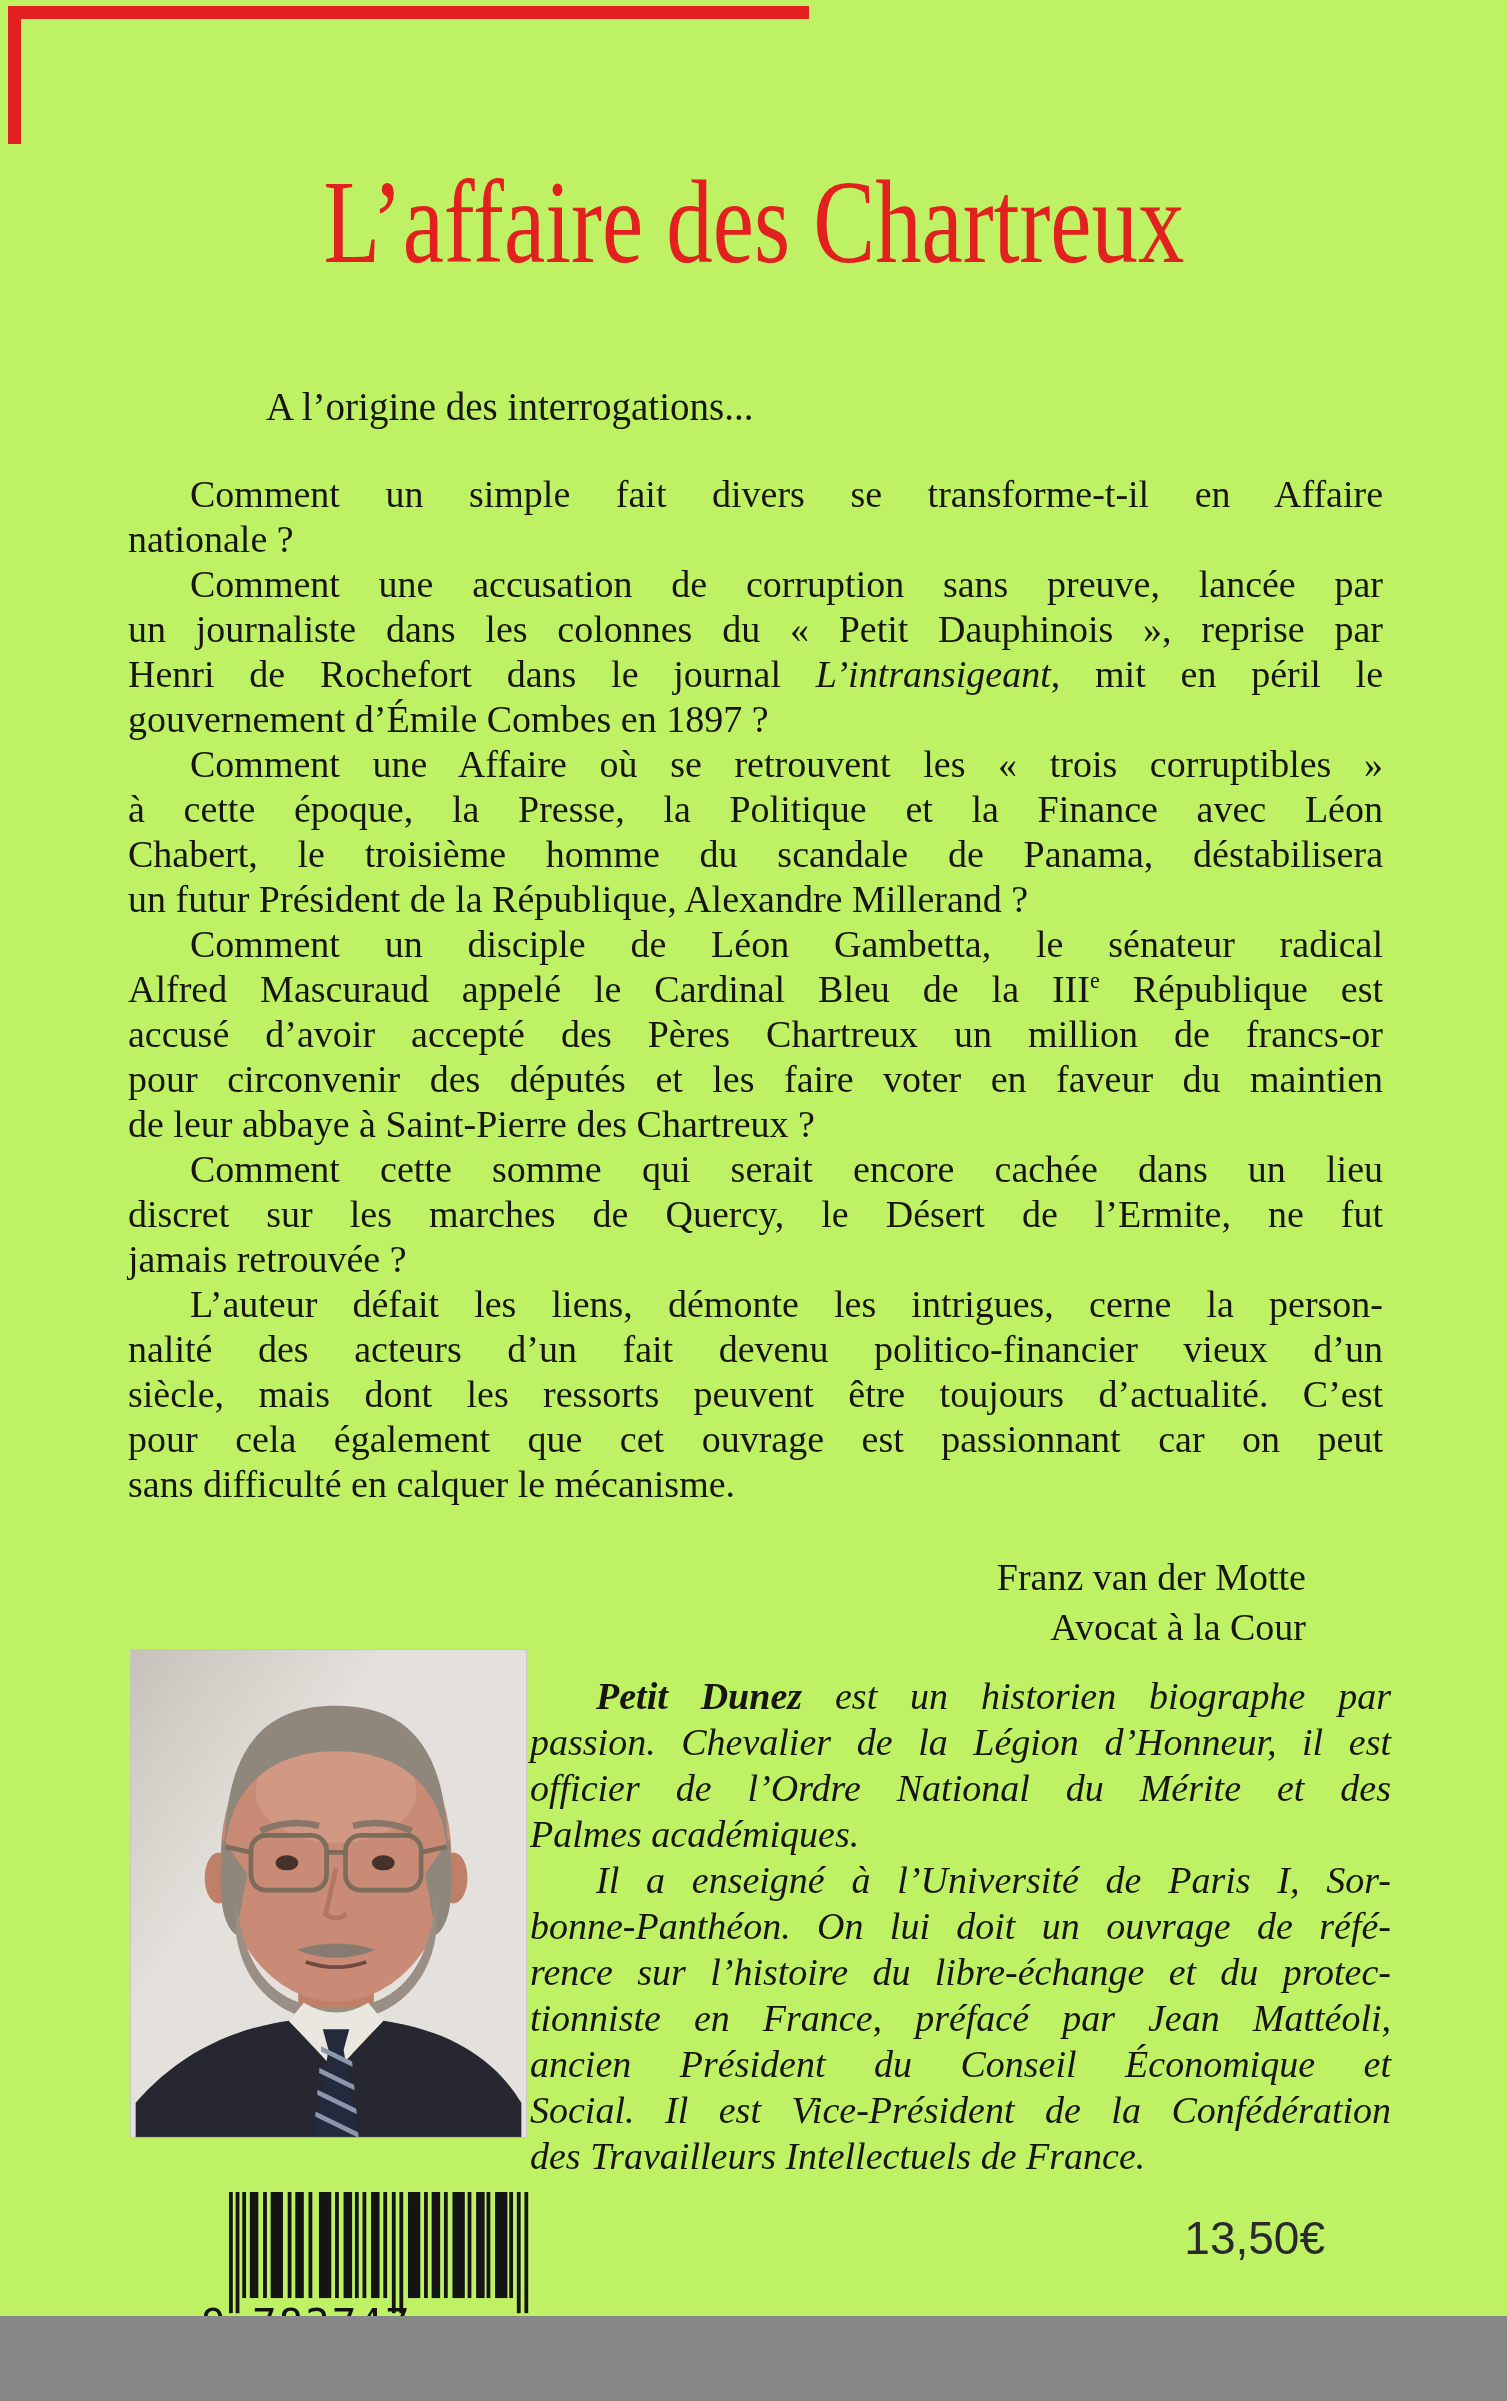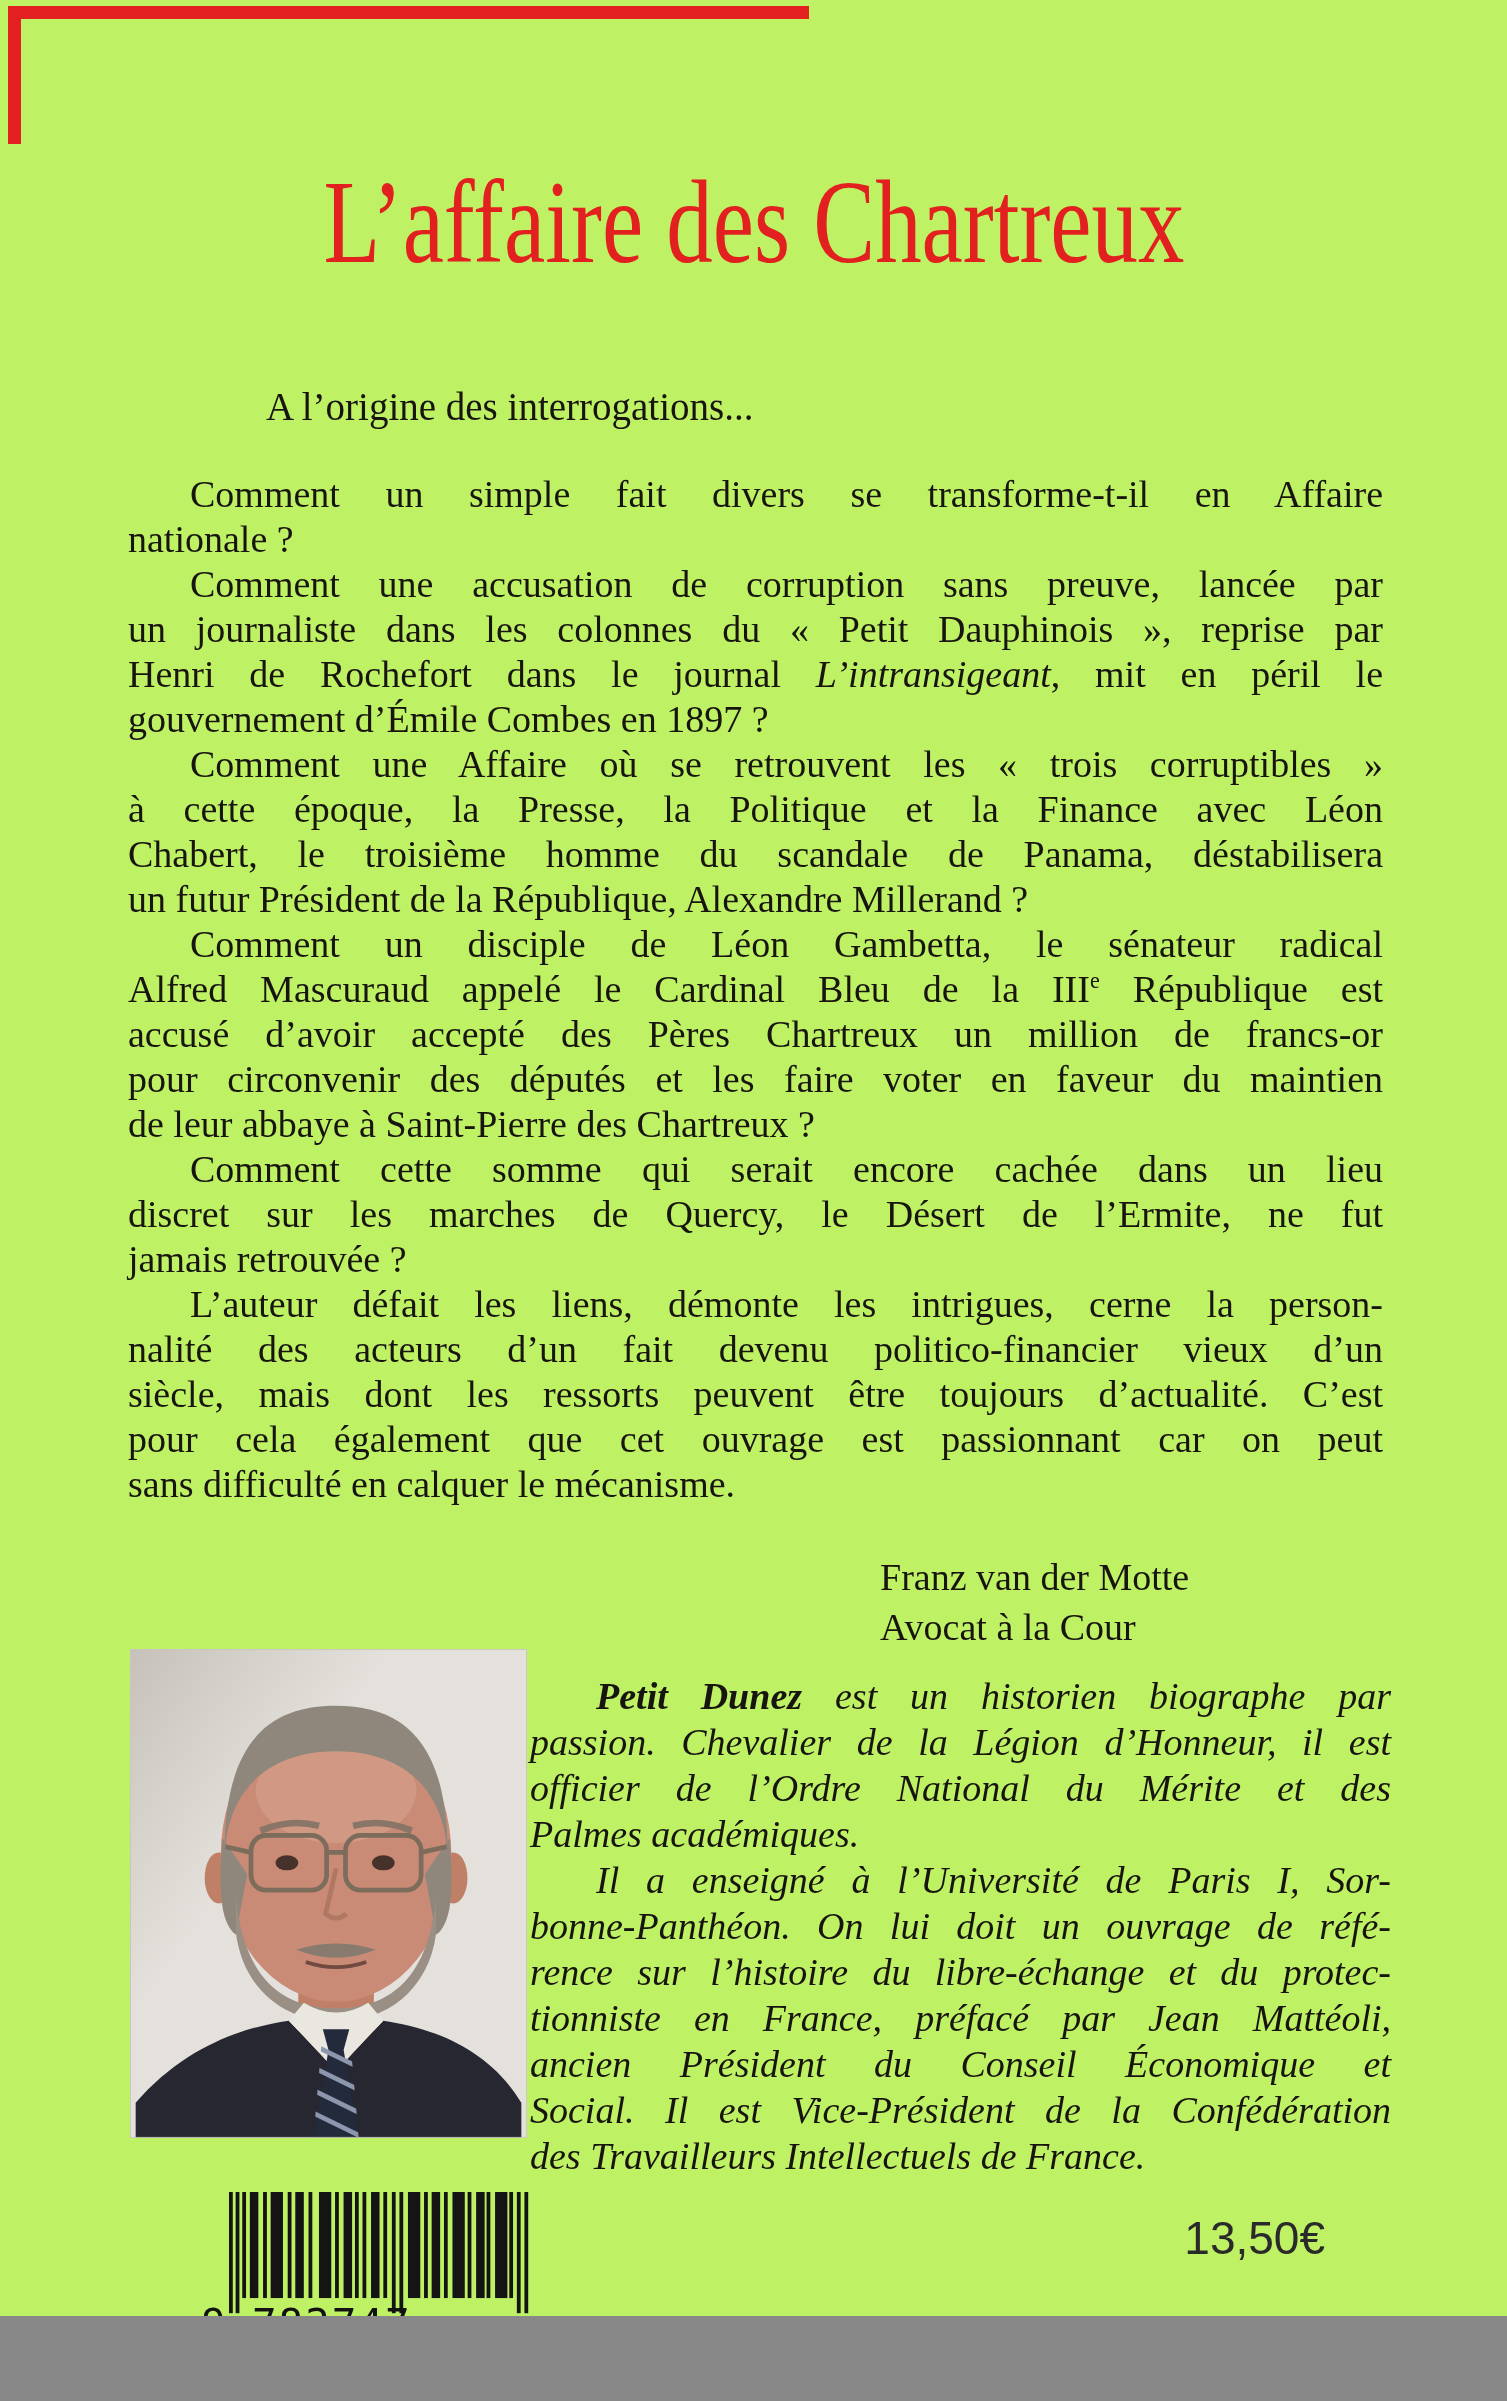--- a/index.html
+++ b/index.html
@@ -38,21 +38,21 @@
     position:absolute;left:128px;top:472px;width:1255px;
     font-size:38px;line-height:45px;
   }
   .line{white-space:normal;}
   .line.jl{text-align:justify;text-align-last:justify;}
   .line.fl{text-indent:62px;}
   sup{font-size:0.58em;vertical-align:super;line-height:0;}
 
   .signature{
     position:absolute;left:880px;top:1552px;width:426px;
-    text-align:left;font-size:38px;line-height:50px;
+    text-align:right;font-size:38px;line-height:50px;
   }
 
   .photo{
     position:absolute;left:130px;top:1649px;width:397px;height:489px;
   }
   .photo svg{display:block;width:100%;height:100%;}
 
   .bio{
     position:absolute;left:530px;top:1673px;width:861px;
     font-size:38px;line-height:46px;

